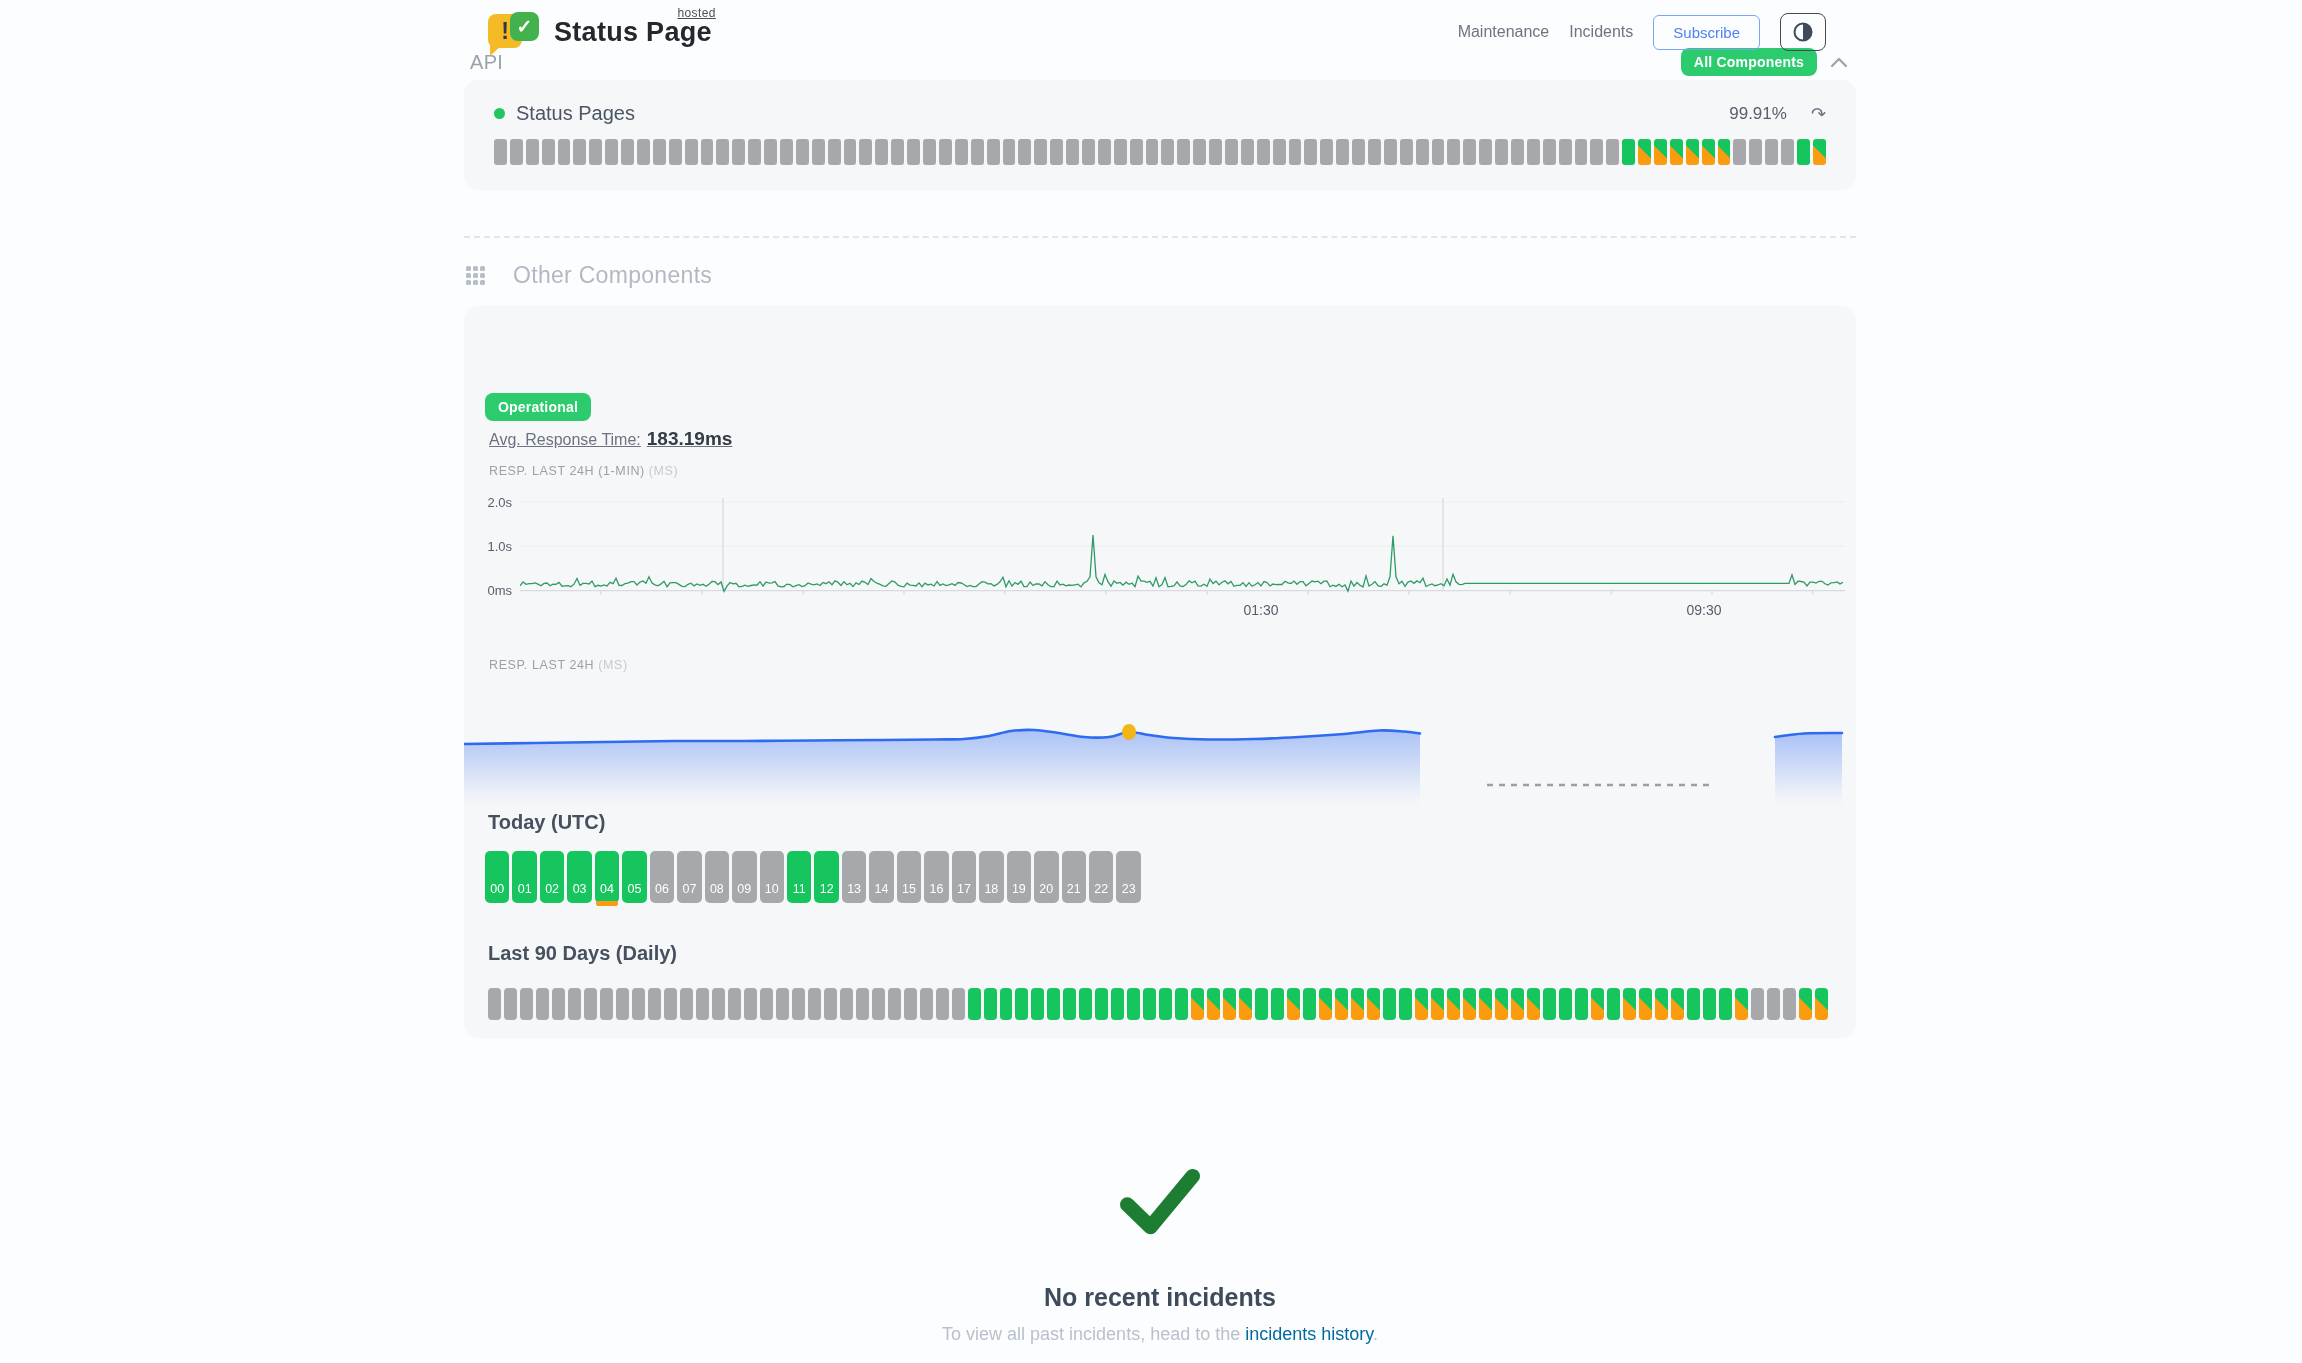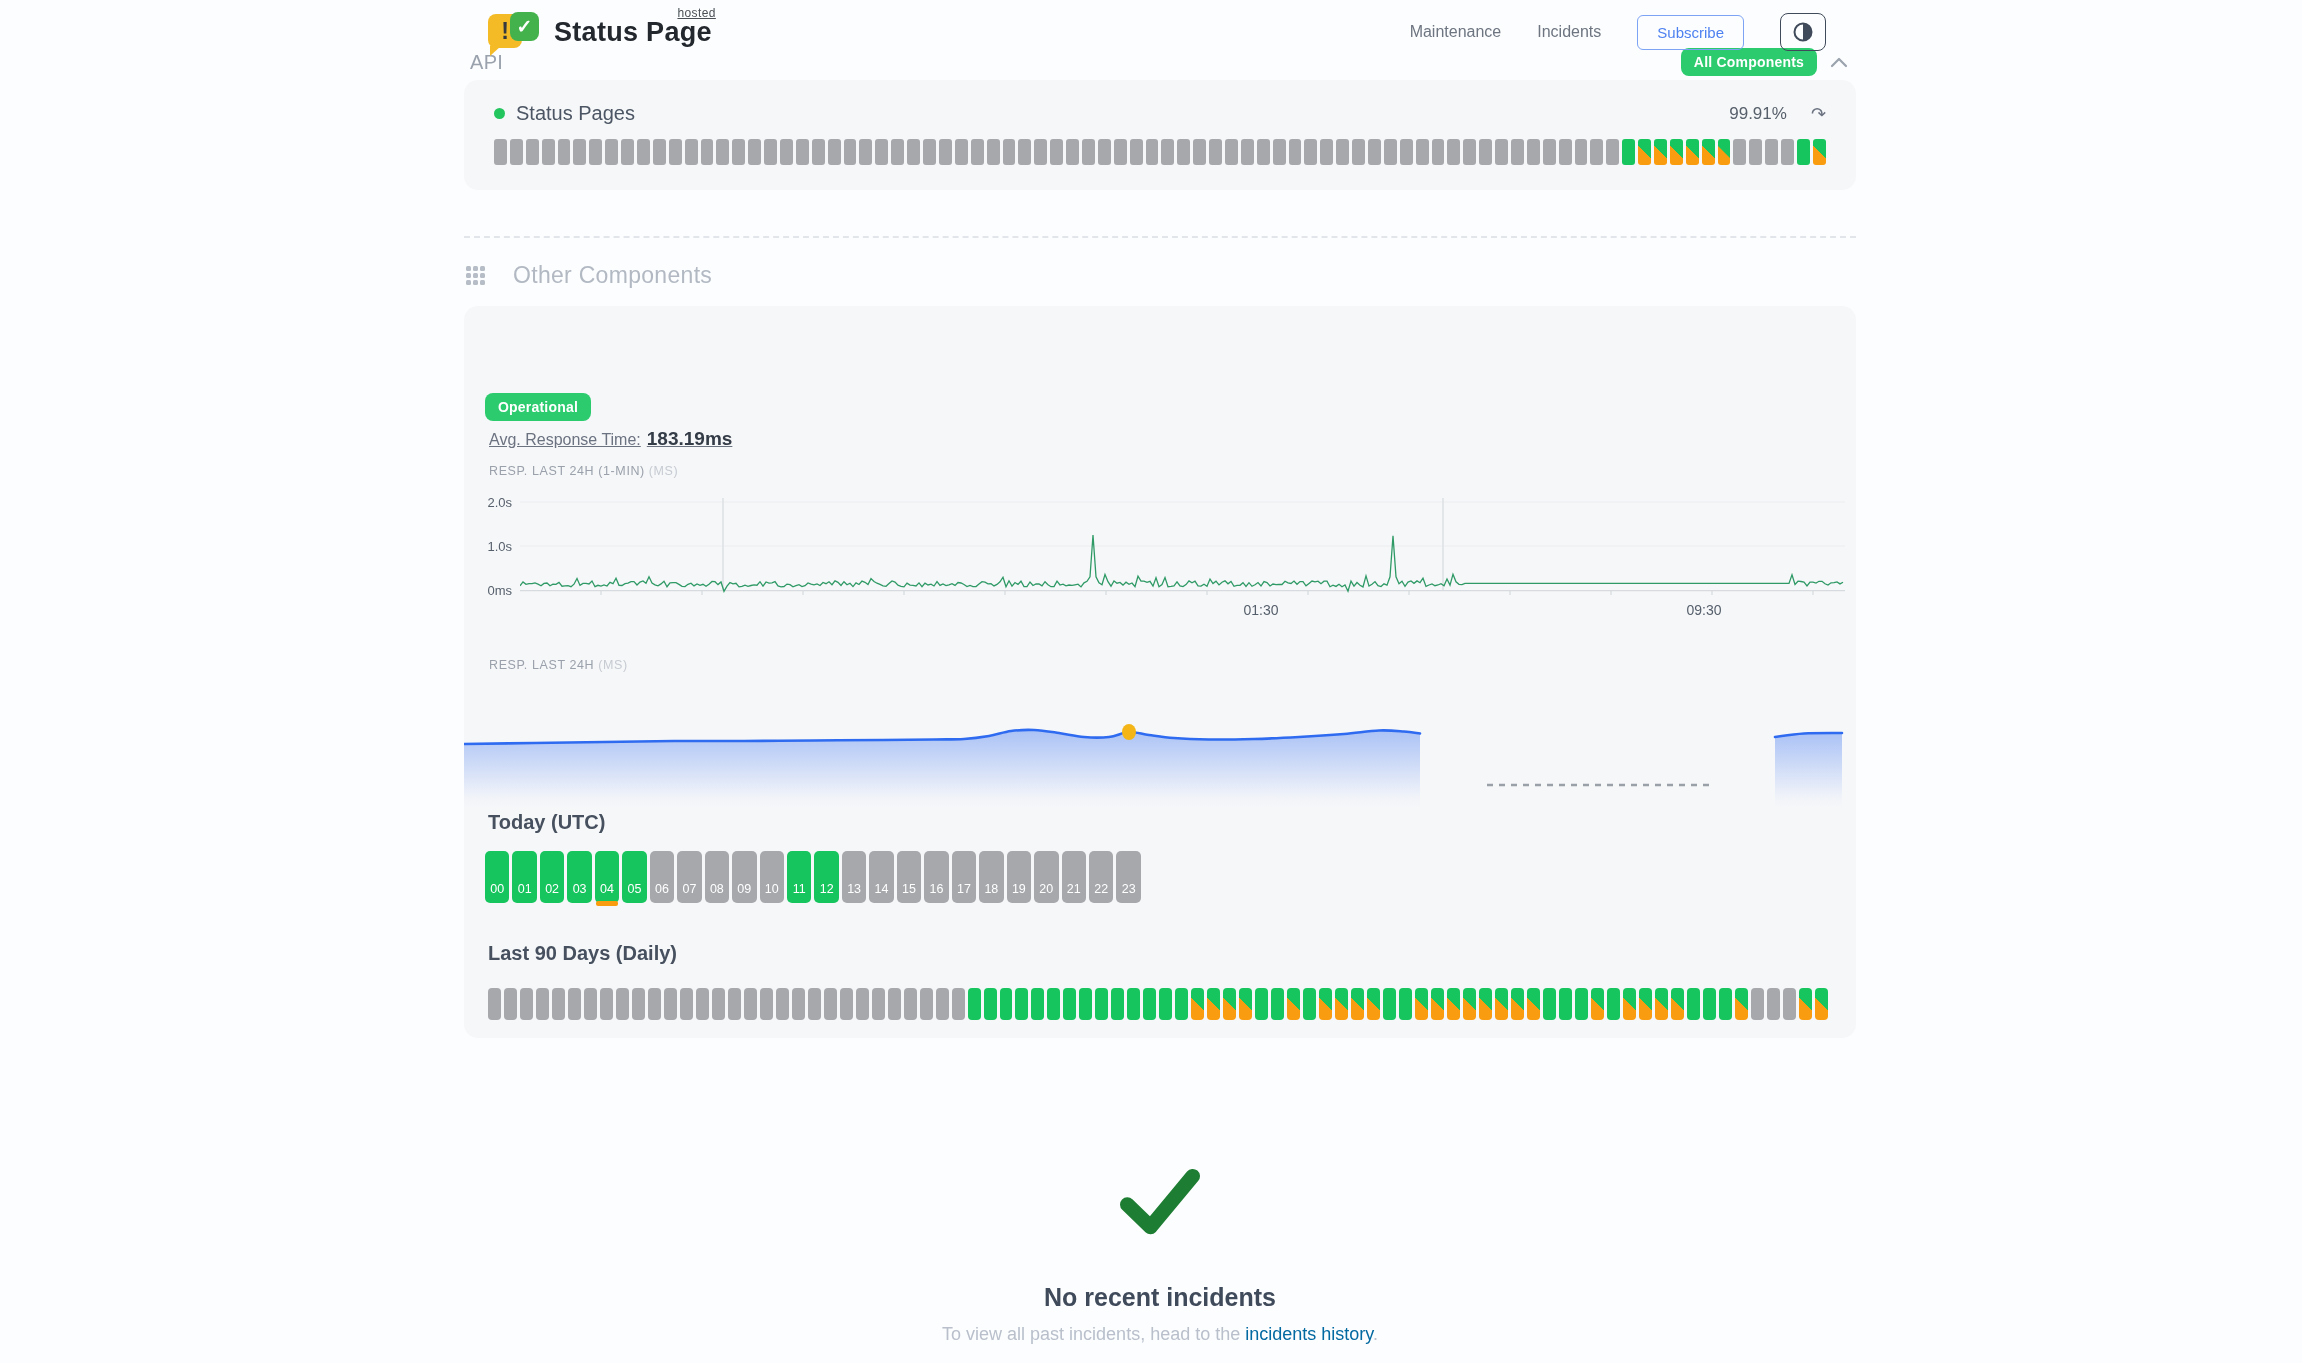--- a/index.html
+++ b/index.html
@@ -15,21 +15,21 @@
 
   
   header { position:absolute; top:8px; left:0; right:0; height:48px; display:flex; align-items:center; justify-content:space-between; padding:0 30px 0 24px; z-index:5; }
   .brand { display:flex; align-items:center; gap:14px; }
   .logo-icon { position:relative; width:52px; height:40px; flex:0 0 auto; }
   .bubble { position:absolute; left:0; top:2px; width:34px; height:34px; background:#f4bb26; border-radius:8px; display:flex; align-items:center; justify-content:center; color:#35393f; font-size:23px; font-weight:700; }
   .bubble::after { content:""; position:absolute; left:2px; bottom:-8px; width:0; height:0; border-top:10px solid #f4bb26; border-right:11px solid transparent; }
   .check-sq { position:absolute; left:22px; top:0; width:29px; height:29px; background:#43b24c; border-radius:8px; display:flex; align-items:center; justify-content:center; color:#fff; font-size:19px; font-weight:700; }
   .brand-text { position:relative; font-size:27px; font-weight:700; color:#23272e; letter-spacing:0.3px; }
   .brand-sup { position:absolute; top:-11px; right:-4px; font-size:12px; font-weight:400; color:#4b5056; letter-spacing:0.4px;text-decoration:underline; }
-  nav { display:flex; align-items:center; gap:36px;margin-left:44px; }
+  nav { display:flex; align-items:center; gap:20px;margin-left:44px; }
   .nav-link { font-size:16px; color:#6d7580; cursor:pointer; }
   .subscribe-btn { font-size:15px; color:#4f82f1; background:transparent; border:1.5px solid #7da3f5; border-radius:6px; padding:8px 19px; cursor:pointer; font-family:inherit; }
   .theme-btn { width:46px; height:38px; border:1.5px solid #3f4a5a; border-radius:8px; background:transparent; display:flex; align-items:center; justify-content:center; cursor:pointer; }
 
   
   .sec-head { position:absolute; left:6px; right:8px; display:flex; align-items:center; justify-content:space-between; }
   .api-head { top:48px; }
   .sec-title { font-size:20px; color:#9aa2ad; letter-spacing:0.3px; }
   .head-right { display:flex; align-items:center; gap:13px; }
   .badge { background:#2bcb6e; color:#fff; font-size:14px; font-weight:700; padding:6px 13px; border-radius:8px; letter-spacing:0.2px; }

